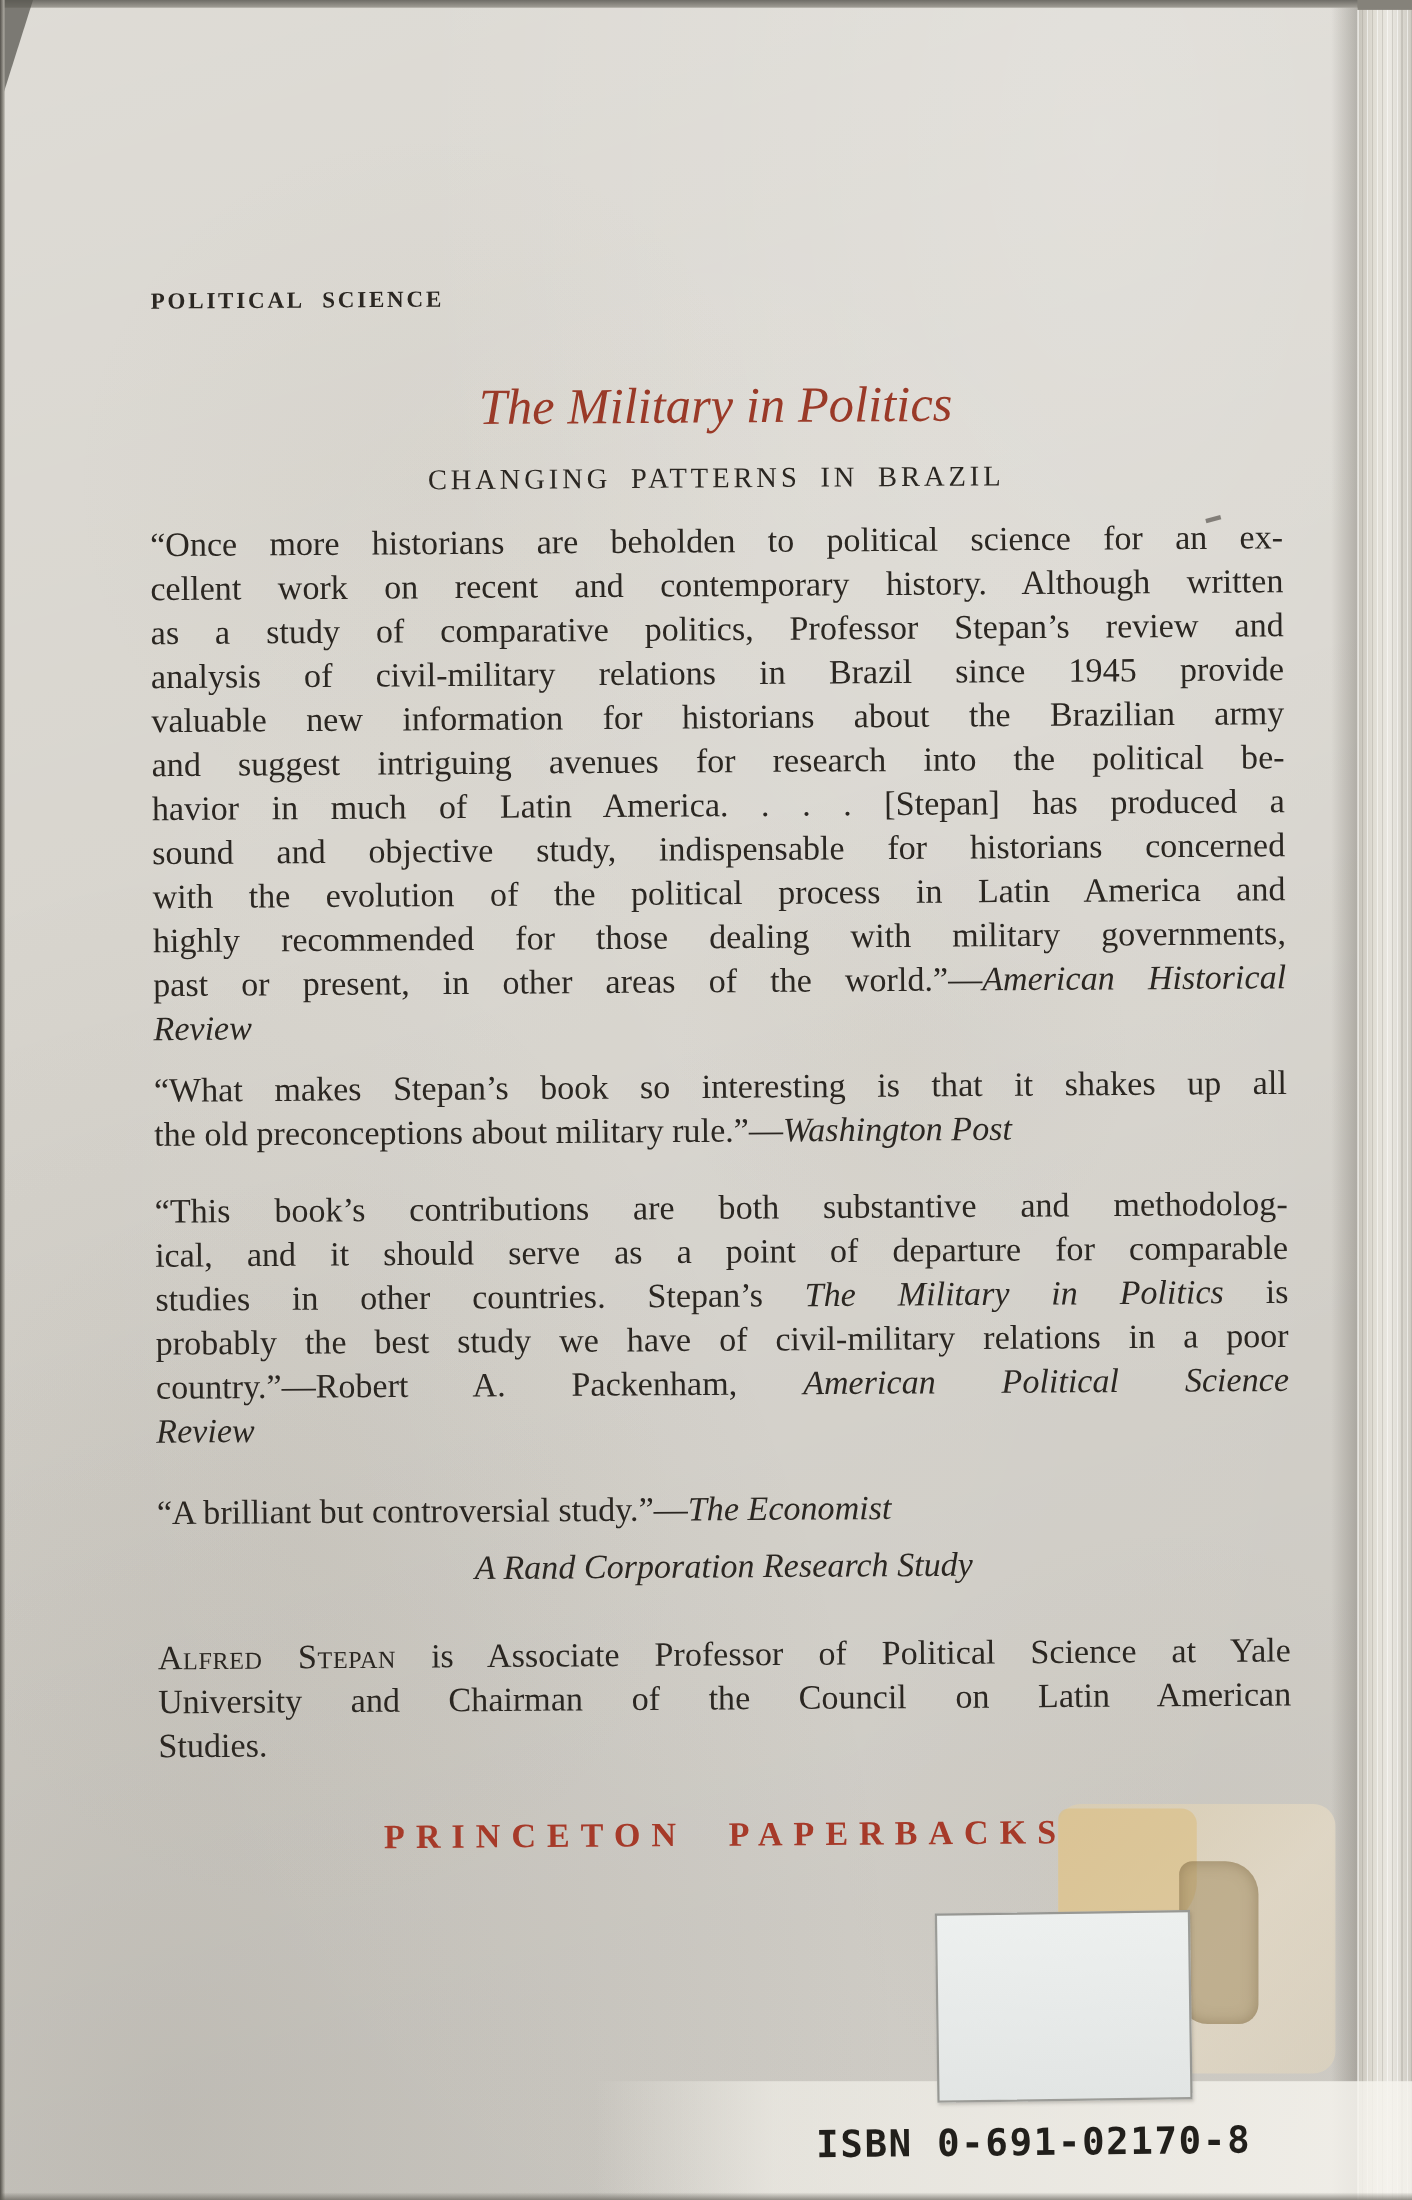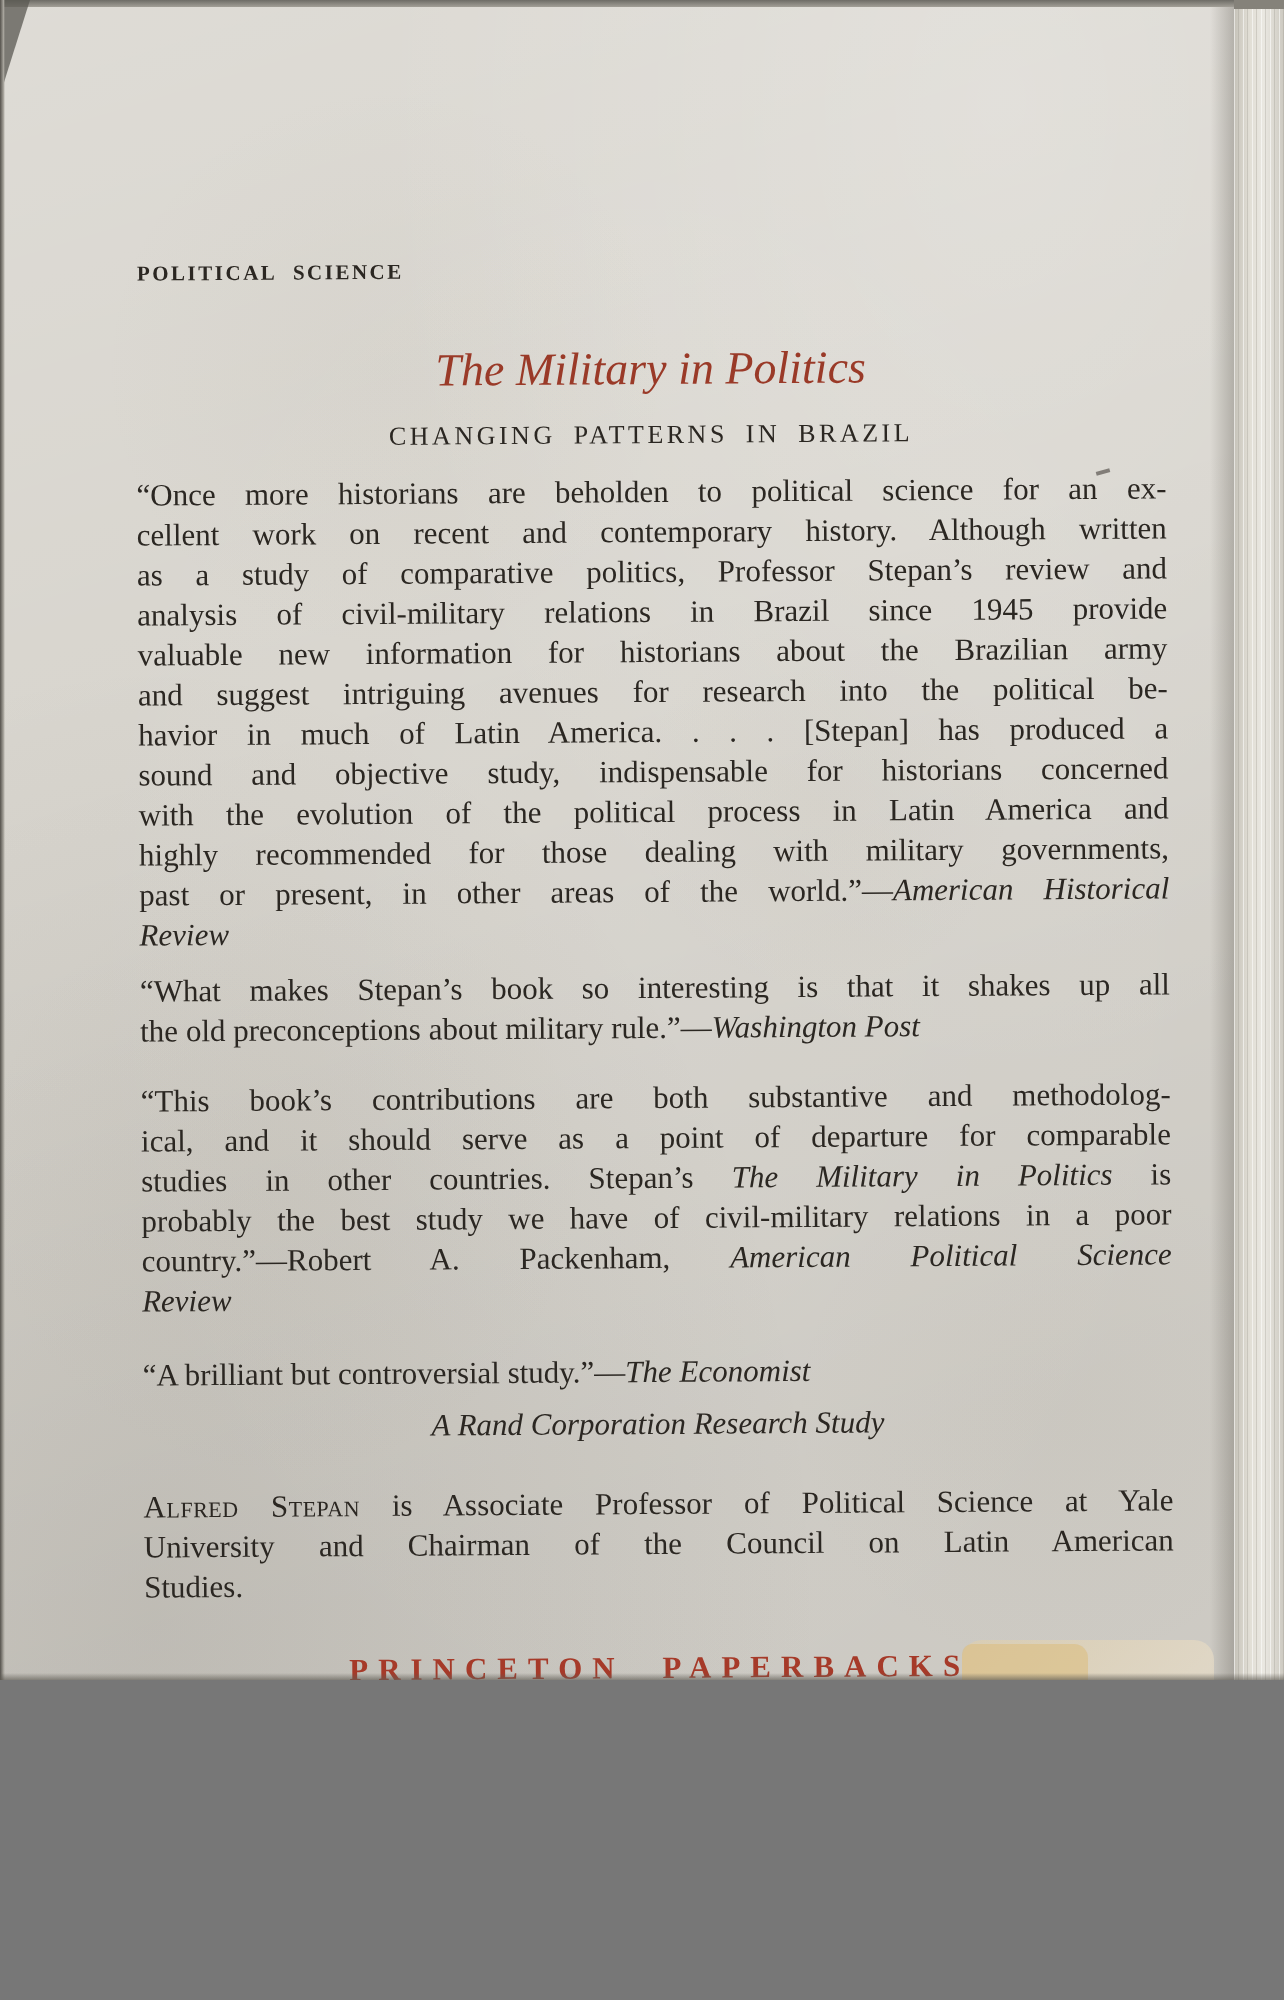--- a/index.html
+++ b/index.html
@@ -1,19 +1,19 @@
 <!DOCTYPE html>
 <html style="--cover-bg: #d8d5ce; --text-ink: #2b2722; --title-red: #9a3a28; --princeton-red: #a63a29;"><head>
 <meta charset="utf-8">
 <style>
   html,body { margin:0; padding:0; }
   body { background:#777; }
 
   .photo {
-    position:relative; width:1284px; height:1680px; overflow:hidden;
+    position:relative; width:1284px; height:2000px; overflow:hidden;
     background: var(--cover-bg, #d8d5ce);
     font-family:"Liberation Serif", serif;
     color: var(--text-ink, #2b2722);
   }
 
   
   .bg-grad {
     position:absolute; inset:0; z-index:0;
     background:
       radial-gradient(ellipse at 78% 6%, rgba(255,255,255,.20), transparent 45%),

